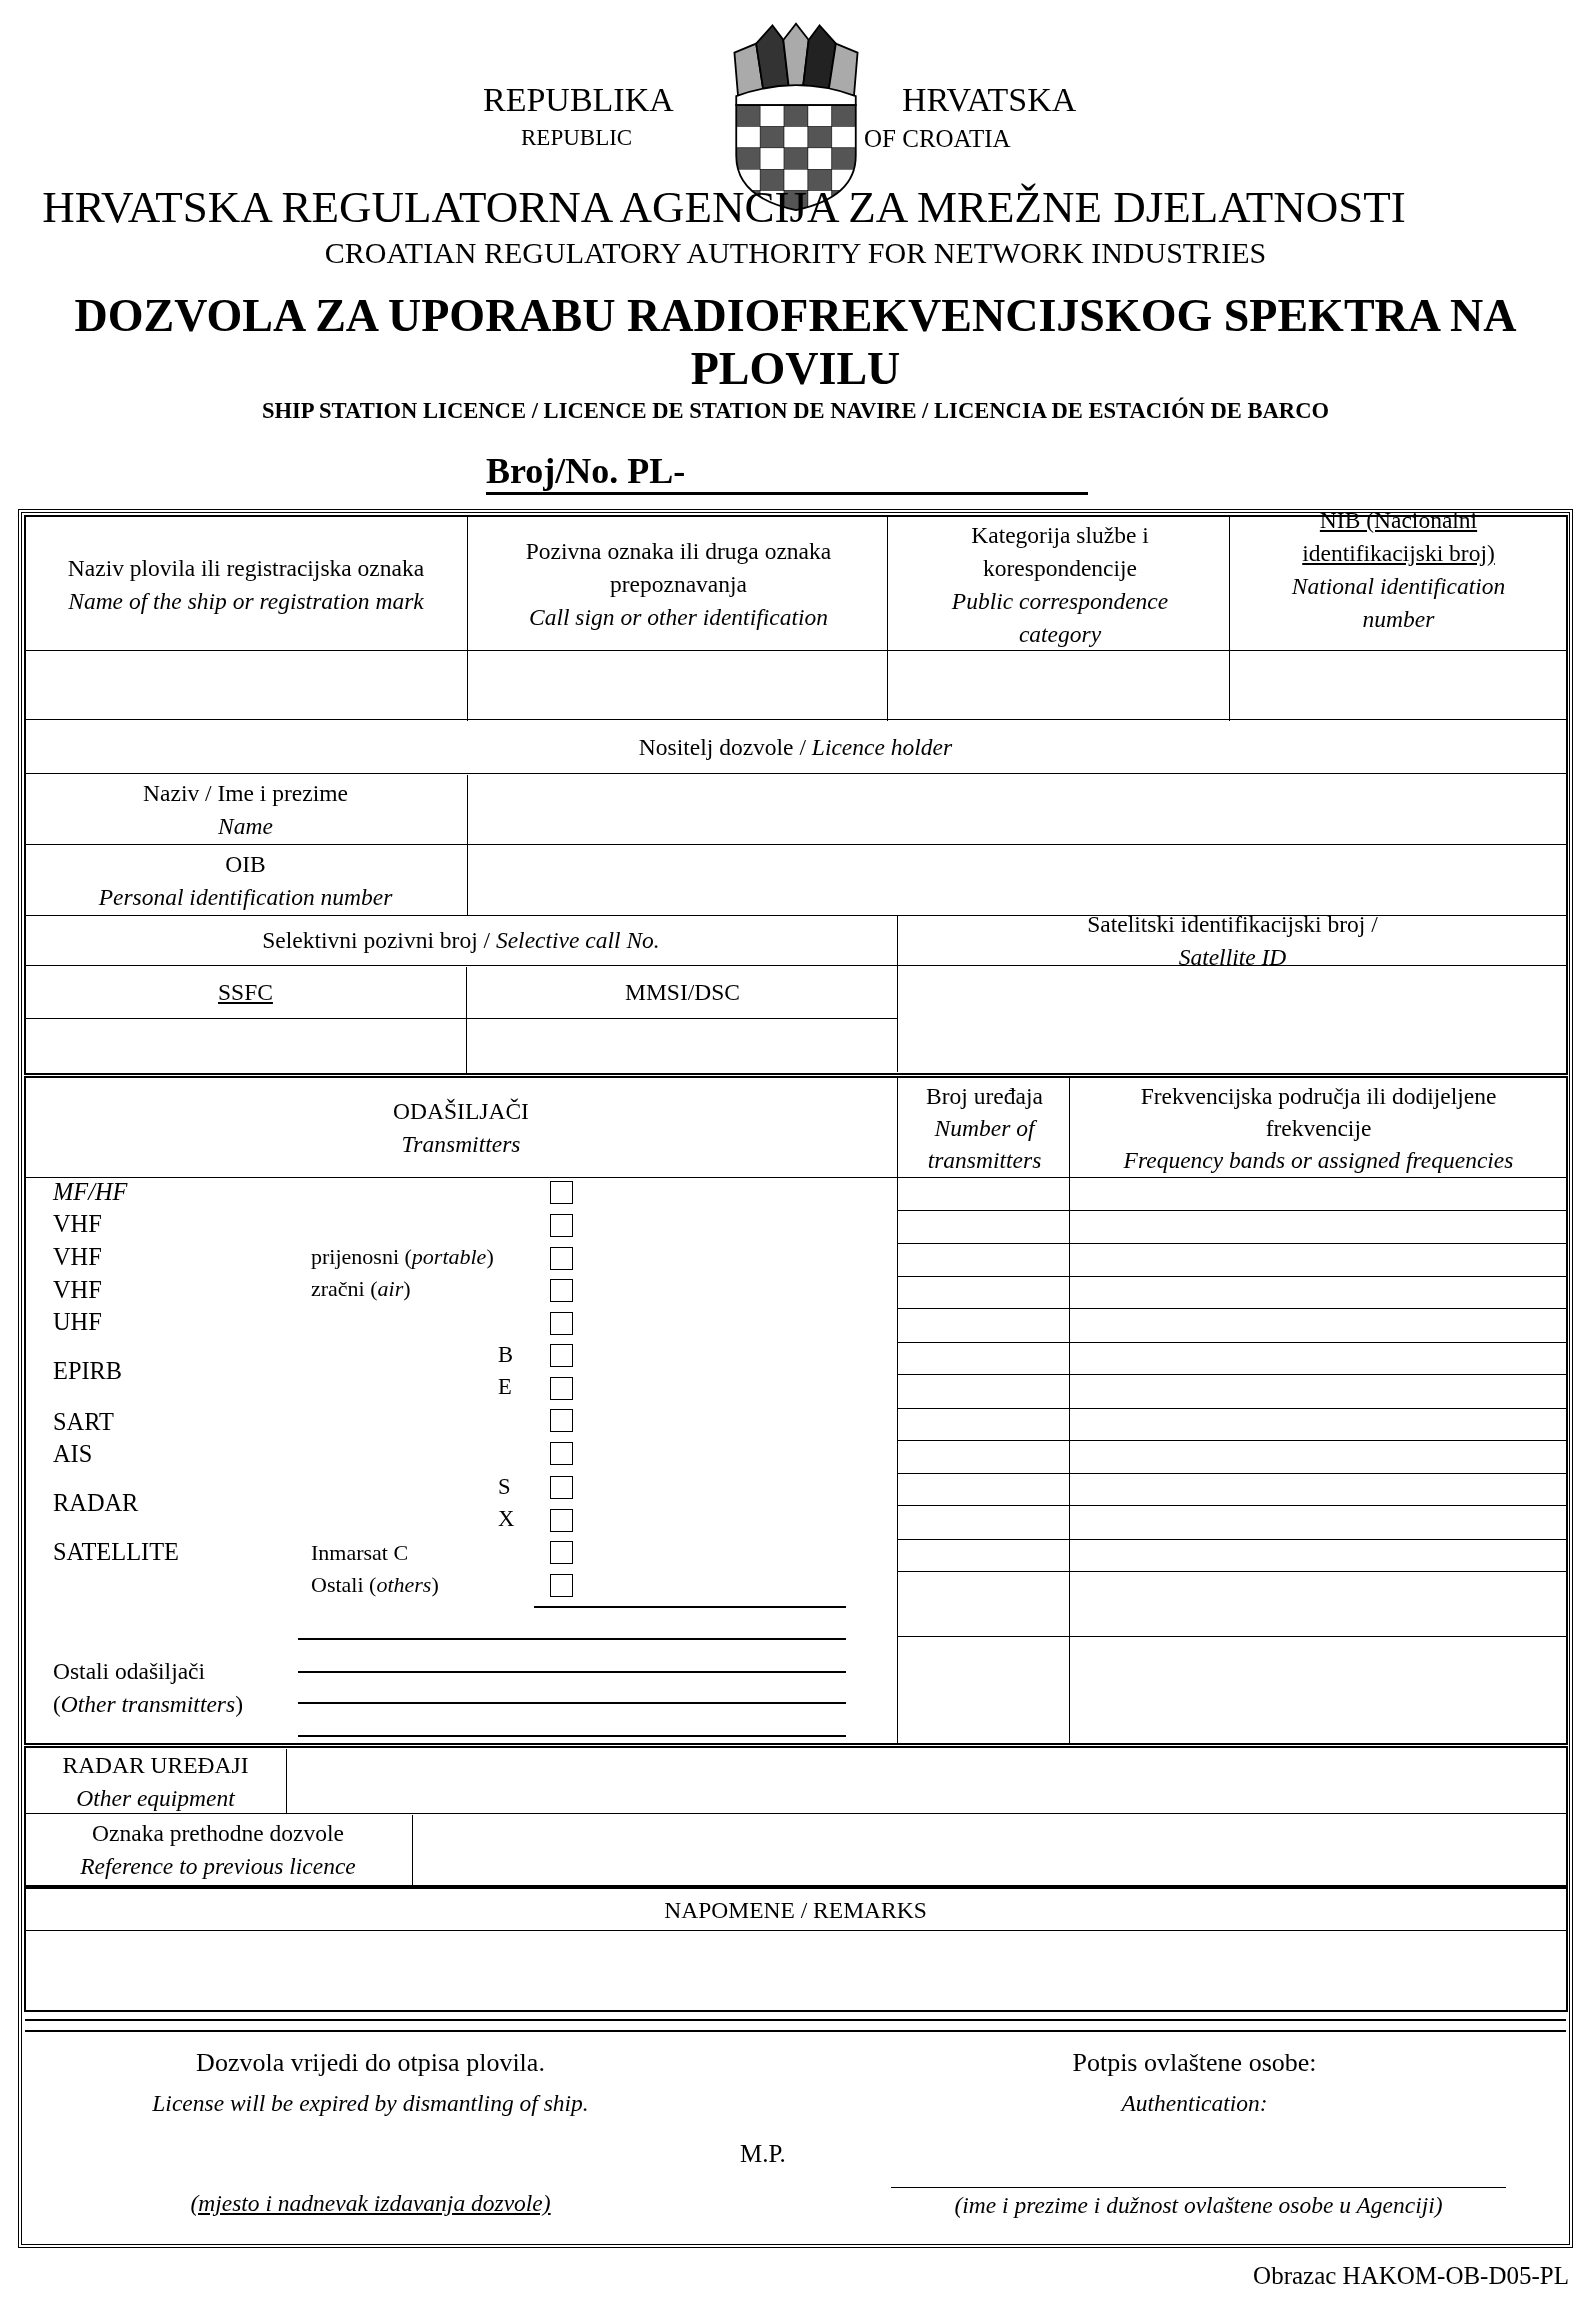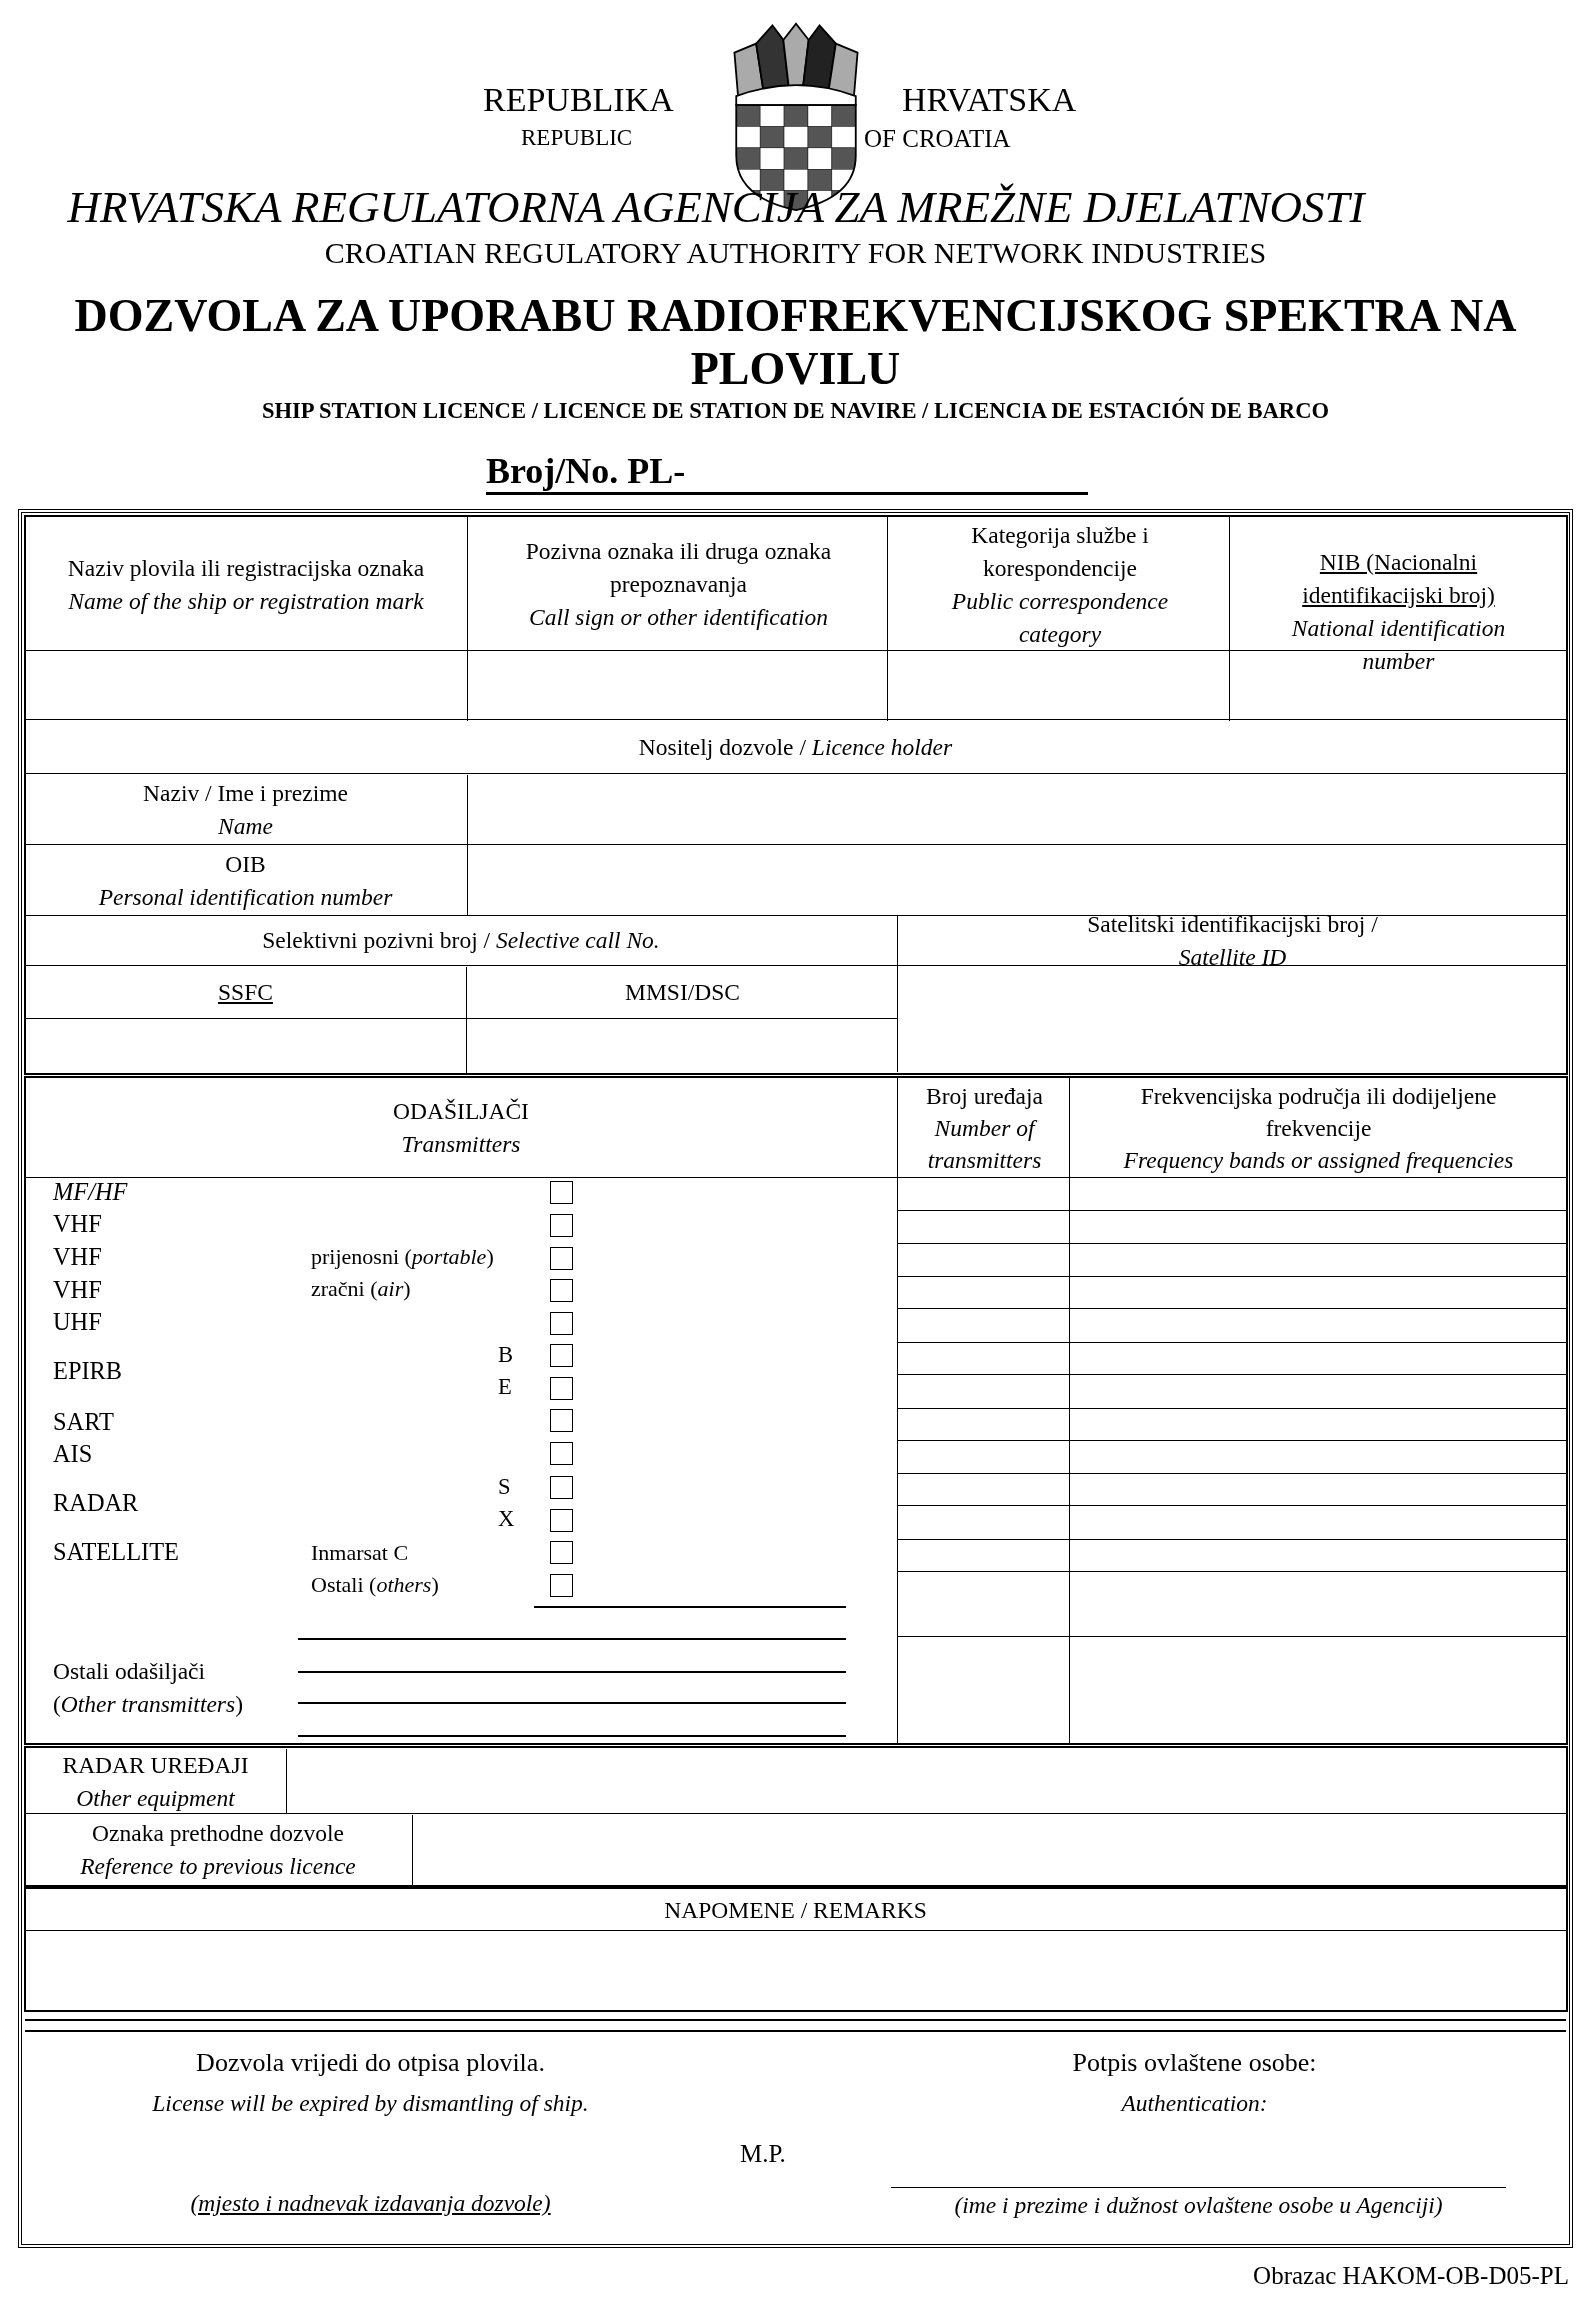--- a/index.html
+++ b/index.html
@@ -63,21 +63,21 @@
       </g>
     <path d="M8,94 L140,94 L140,150 Q140,196 74,210 Q8,196 8,150 Z" fill="none" stroke="#000" stroke-width="2"></path>
   </svg>
 </div>
 
 <div class="abs" style="left:483px; top:81px; font-size:34px;">REPUBLIKA</div>
 <div class="abs" style="left:902px; top:81px; font-size:34px;">HRVATSKA</div>
 <div class="abs" style="left:521px; top:125px; font-size:23px;">REPUBLIC</div>
 <div class="abs" style="left:864px; top:125px; font-size:25px;">OF CROATIA</div>
 
-<div class="abs c" style="left:0; width:1432px; top:181px; font-size:45px;font-style:italic;">HRVATSKA REGULATORNA AGENCIJA ZA MREŽNE DJELATNOSTI</div>
+<div class="abs c" style="left:8px; width:1432px; top:181px; font-size:45px;">HRVATSKA REGULATORNA AGENCIJA ZA MREŽNE DJELATNOSTI</div>
 <div class="abs c" style="left:0; width:1591px; top:236px; font-size:30px;">CROATIAN REGULATORY AUTHORITY FOR NETWORK INDUSTRIES</div>
 
 <div class="abs c" style="left:0; width:1591px; top:289px; font-size:46px; font-weight:bold;">DOZVOLA ZA UPORABU RADIOFREKVENCIJSKOG SPEKTRA NA</div>
 <div class="abs c" style="left:0; width:1591px; top:342px; font-size:46px; font-weight:bold;">PLOVILU</div>
 <div class="abs c" style="left:0; width:1591px; top:398px; font-size:22.6px; font-weight:bold;">SHIP STATION LICENCE / LICENCE DE STATION DE NAVIRE / LICENCIA DE ESTACIÓN DE BARCO</div>
 
 <div class="abs" style="left:486px; top:450px; width:602px; height:42px; border-bottom:3.6px solid #000;">
   <span style="font-size:36px; font-weight:bold;">Broj/No. PL-</span>
   <span style="font-size:36px; font-weight:bold; display:inline-block; min-width:271px;"></span>
 </div>
@@ -90,21 +90,21 @@
   <div class="it">Name of the ship or registration mark</div>
 </div>
 <div class="cell" style="left:469px; top:517px; width:419px; height:135px;">
   <div style="width:326px;">Pozivna oznaka ili druga oznaka prepoznavanja</div>
   <div class="it">Call sign or other identification</div>
 </div>
 <div class="cell" style="left:890px; top:517px; width:340px; height:135px;">
   <div style="width:235px;">Kategorija službe i korespondencije</div>
   <div class="it" style="width:271px;">Public correspondence category</div>
 </div>
-<div class="cell" style="left:1232px; top:544px; width:333px; height:135px;">
+<div class="cell" style="left:1232px; top:502px; width:333px; height:135px;">
   <div style="width:253px; text-decoration:underline;">NIB (Nacionalni identifikacijski broj)</div>
   <div class="it" style="width:253px;">National identification number</div>
 </div>
 
 <div class="vl" style="left:467px; top:517px; height:204px;"></div>
 <div class="vl" style="left:887px; top:517px; height:204px;"></div>
 <div class="vl" style="left:1229px; top:517px; height:204px;"></div>
 <div class="hl" style="left:25px; width:1541px; top:650px;"></div>
 
 <div class="field" style="left:25px; top:652px; width:441px; height:67px;"></div>

